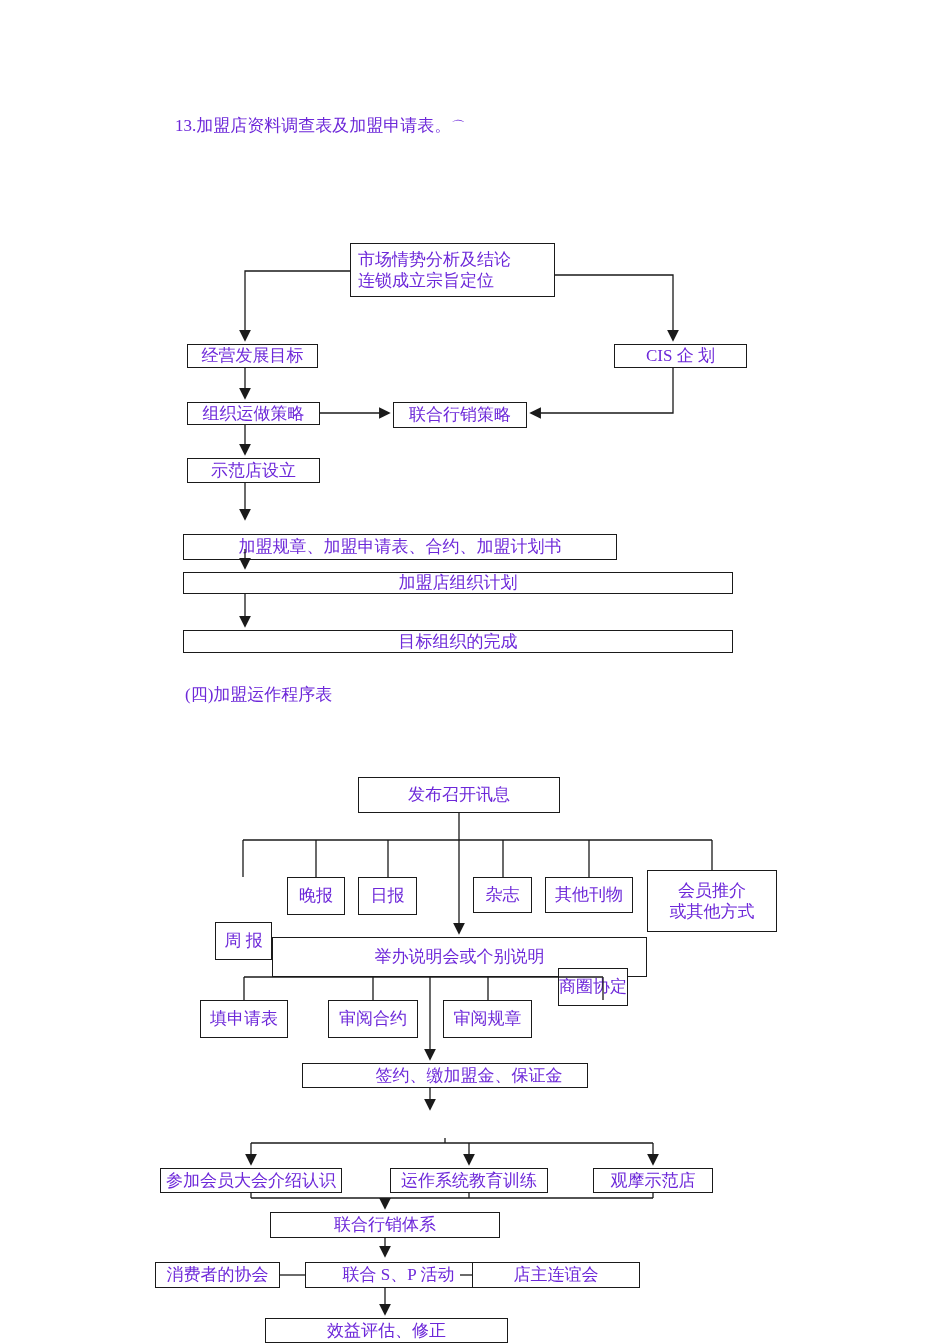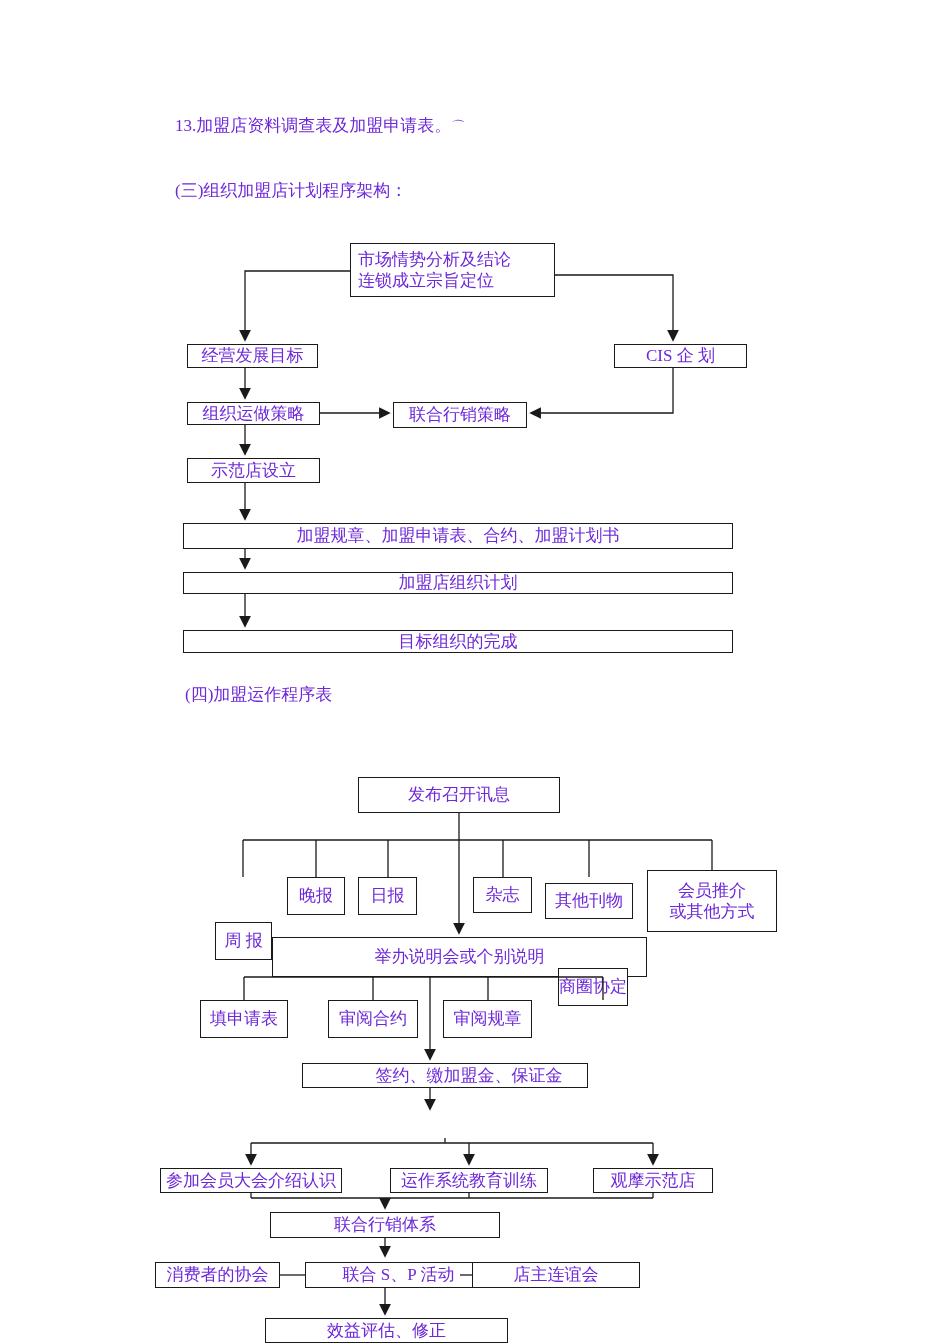--- a/index.html
+++ b/index.html
@@ -20,53 +20,52 @@
   svg.conn line, svg.conn polyline{stroke:#1a1a1a;stroke-width:1.3;fill:none;}
 </style>
 </head>
 <body>
 
 <div id="page">
 
   <div class="txt" style="left:175px;top:114px;">
     <span>13.加盟店资料调查表及加盟申请表。</span><span style="font-size:14px;">⌒</span>
   </div>
-  <div class="txt" style="left:175px;top:179px;">(三)组织加盟店计划程序架构：</div>
   <div class="txt" style="left:185px;top:683px;">(四)加盟运作程序表</div>
 
   <div class="box leftalign" style="left:350px;top:243px;width:205px;height:54px;">
     <span class="stack">
       <span style="display:block;">市场情势分析及结论</span>
       <span style="display:block;">连锁成立宗旨定位</span>
     </span>
   </div>
 
   <div class="box" style="left:187px;top:344px;width:131px;height:24px;">经营发展目标</div>
 
   <div class="box" style="left:614px;top:344px;width:133px;height:24px;">CIS 企 划</div>
 
   <div class="box" style="left:187px;top:402px;width:133px;height:23px;">组织运做策略</div>
 
   <div class="box" style="left:393px;top:402px;width:134px;height:26px;">联合行销策略</div>
 
   <div class="box" style="left:187px;top:458px;width:133px;height:25px;">示范店设立</div>
 
-  <div class="box" style="left:183px;top:523px;width:550px;height:26px;">加盟规章、加盟申请表、合约、加盟计划书</div>
+  <div class="box" style="left:183px;top:534px;width:434px;height:26px;">加盟规章、加盟申请表、合约、加盟计划书</div>
 
   <div class="box" style="left:183px;top:572px;width:550px;height:22px;">加盟店组织计划</div>
 
   <div class="box" style="left:183px;top:630px;width:550px;height:23px;">目标组织的完成</div>
 
   <div class="box" style="left:358px;top:777px;width:202px;height:36px;">发布召开讯息</div>
 
   <div class="box" style="left:215px;top:922px;width:57px;height:38px;">周 报</div>
   <div class="box" style="left:287px;top:877px;width:58px;height:38px;">晚报</div>
   <div class="box" style="left:358px;top:877px;width:59px;height:38px;">日报</div>
   <div class="box" style="left:473px;top:877px;width:59px;height:36px;">杂志</div>
-  <div class="box" style="left:545px;top:877px;width:88px;height:36px;margin-top:6px;">其他刊物</div>
+  <div class="box" style="left:545px;top:877px;width:88px;height:36px;">其他刊物</div>
 
   <div class="box" style="left:647px;top:870px;width:130px;height:62px;">
     <span class="stack">
       <span style="display:block;">会员推介</span>
       <span style="display:block;">或其他方式</span>
     </span>
   </div>
 
   <div class="box" style="left:272px;top:937px;width:375px;height:40px;">举办说明会或个别说明</div>
 

